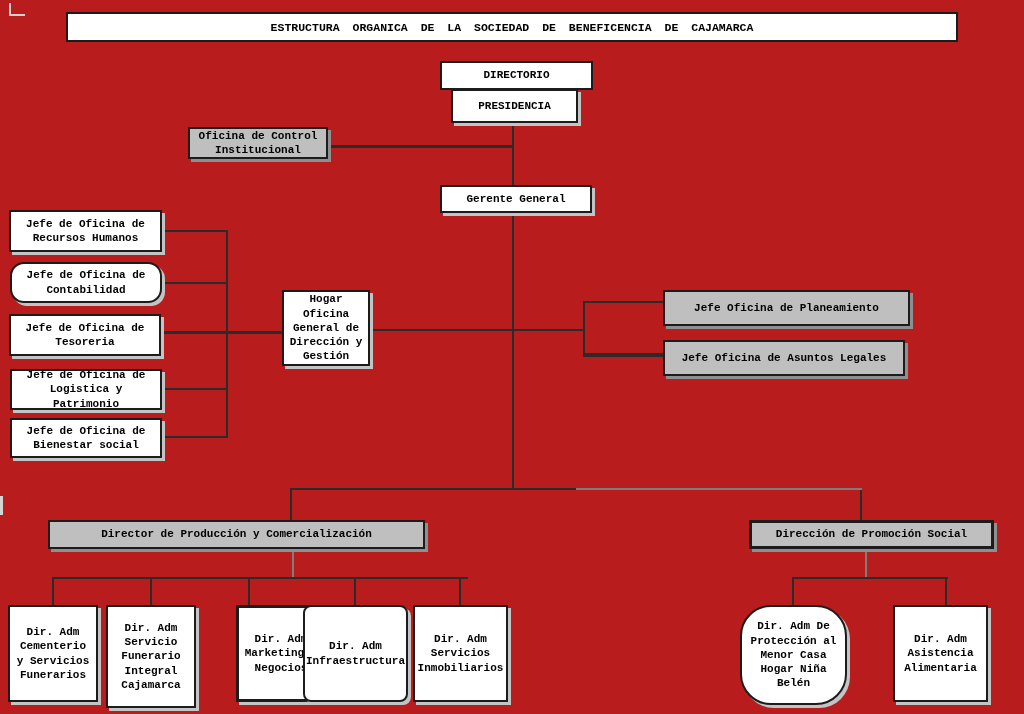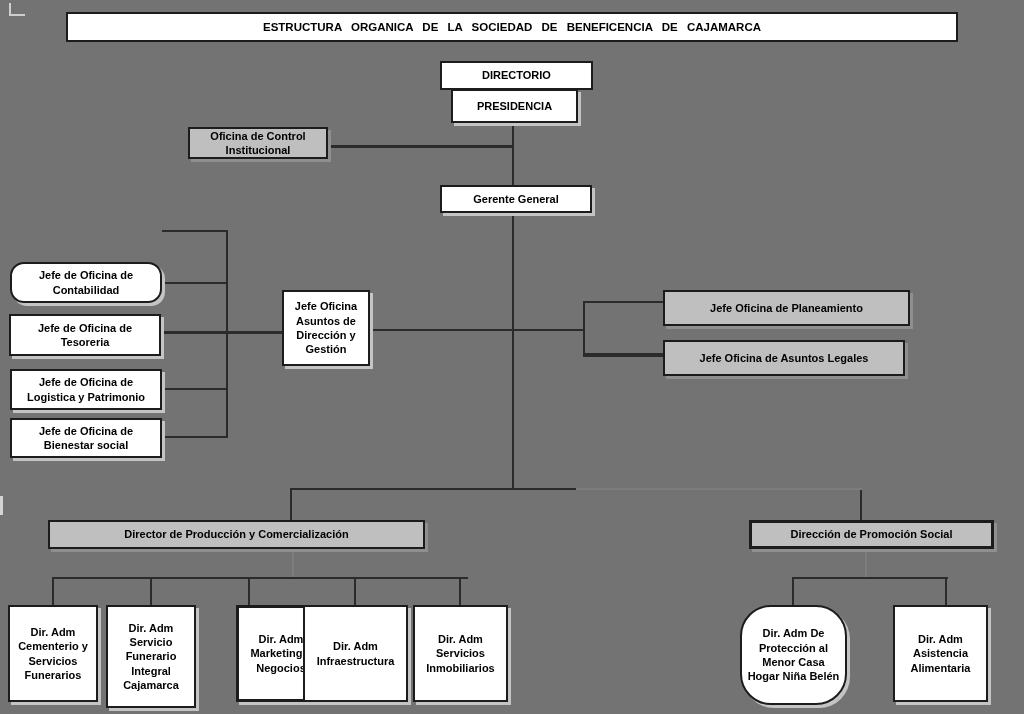--- a/index.html
+++ b/index.html
@@ -1,18 +1,18 @@
 <!DOCTYPE html>
 <html><head>
 <meta charset="utf-8">
 <style>
   html,body{margin:0;padding:0;background:#ffffff;}
   #canvas{
-    position:relative;width:1024px;height:714px;background:#737373;
-    font-family:Liberation Sans, sans-serif;overflow:hidden;
+    position:relative;width:1024px;height:714px;background:#b91c1c;
+    font-family:Liberation Mono, monospace;overflow:hidden;
   }
   .box{
     position:absolute;box-sizing:border-box;
     border:2px solid #1c1c1c;background:#ffffff;color:#000000;
     display:flex;align-items:center;justify-content:center;text-align:center;
     font-weight:bold;font-size:11px;line-height:1.3;padding:2px 4px;
     box-shadow:3px 3px 0 #c4c4c4;
   }
   .gray{background:#bfbfbf;box-shadow:3px 3px 0 #8f8f8f;}
   .noshadow{box-shadow:none;}
@@ -67,35 +67,36 @@
   <div class="line gray-line" style="left:865px;top:549px;width:2px;height:29px;"></div>
   <div class="line" style="left:792px;top:577px;width:156px;height:2px;"></div>
   <div class="line" style="left:792px;top:579px;width:2px;height:26px;"></div>
   <div class="line" style="left:945px;top:579px;width:2px;height:26px;"></div>
 
   <div class="box noshadow" style="left:440px;top:61px;width:153px;height:29px;">DIRECTORIO</div>
   <div class="box" style="left:451px;top:89px;width:127px;height:34px;border-width:2px;">PRESIDENCIA</div>
   <div class="box gray" style="left:188px;top:127px;width:140px;height:32px;">Oficina de Control Institucional</div>
   <div class="box" style="left:440px;top:185px;width:152px;height:28px;">Gerente General</div>
 
+  <div class="box" style="left:9px;top:210px;width:153px;height:42px;">Jefe de Oficina de Recursos Humanos</div>
   <div class="box" style="left:10px;top:262px;width:152px;height:41px;border-radius:14px;">Jefe de Oficina de Contabilidad</div>
   <div class="box" style="left:9px;top:314px;width:152px;height:42px;">Jefe de Oficina de Tesoreria</div>
   <div class="box" style="left:10px;top:369px;width:152px;height:41px;">Jefe de Oficina de Logistica y Patrimonio</div>
   <div class="box" style="left:10px;top:418px;width:152px;height:40px;">Jefe de Oficina de Bienestar social</div>
 
-  <div class="box" style="left:282px;top:290px;width:88px;height:76px;">Jefe Oficina Asuntos de Dirección y Gestión</div>
+  <div class="box" style="left:282px;top:290px;width:88px;height:76px;">Hogar Oficina General de Dirección y Gestión</div>
 
   <div class="box gray" style="left:663px;top:290px;width:247px;height:36px;">Jefe Oficina de Planeamiento</div>
   <div class="box gray" style="left:663px;top:340px;width:242px;height:36px;text-align:center;">Jefe Oficina de Asuntos Legales</div>
 
   <div class="box gray" style="left:48px;top:520px;width:377px;height:29px;">Director de Producción y Comercialización</div>
   <div class="box gray heavy" style="left:717px;top:520px;width:245px;height:29px;">Dirección de Promoción Social</div>
 
   <div class="box" style="left:8px;top:605px;width:90px;height:97px;">Dir. Adm Cementerio y Servicios Funerarios</div>
   <div class="box" style="left:106px;top:605px;width:90px;height:103px;">Dir. Adm Servicio Funerario Integral Cajamarca</div>
   <div class="box heavy" style="left:204px;top:605px;width:90px;height:97px;">Dir. Adm Marketing y Negocios</div>
-  <div class="box" style="left:303px;top:605px;width:105px;height:97px;">Dir. Adm Infraestructura</div>
+  <div class="box" style="left:303px;top:605px;width:105px;height:97px;border-radius:8px;">Dir. Adm Infraestructura</div>
   <div class="box" style="left:413px;top:605px;width:95px;height:97px;">Dir. Adm Servicios Inmobiliarios</div>
 
   <div class="box" style="left:740px;top:605px;width:107px;height:100px;border-radius:31px;">Dir. Adm De Protección al Menor Casa Hogar Niña Belén</div>
   <div class="box" style="left:893px;top:605px;width:95px;height:97px;">Dir. Adm Asistencia Alimentaria</div>
 
 </div>
 
 </body></html>

